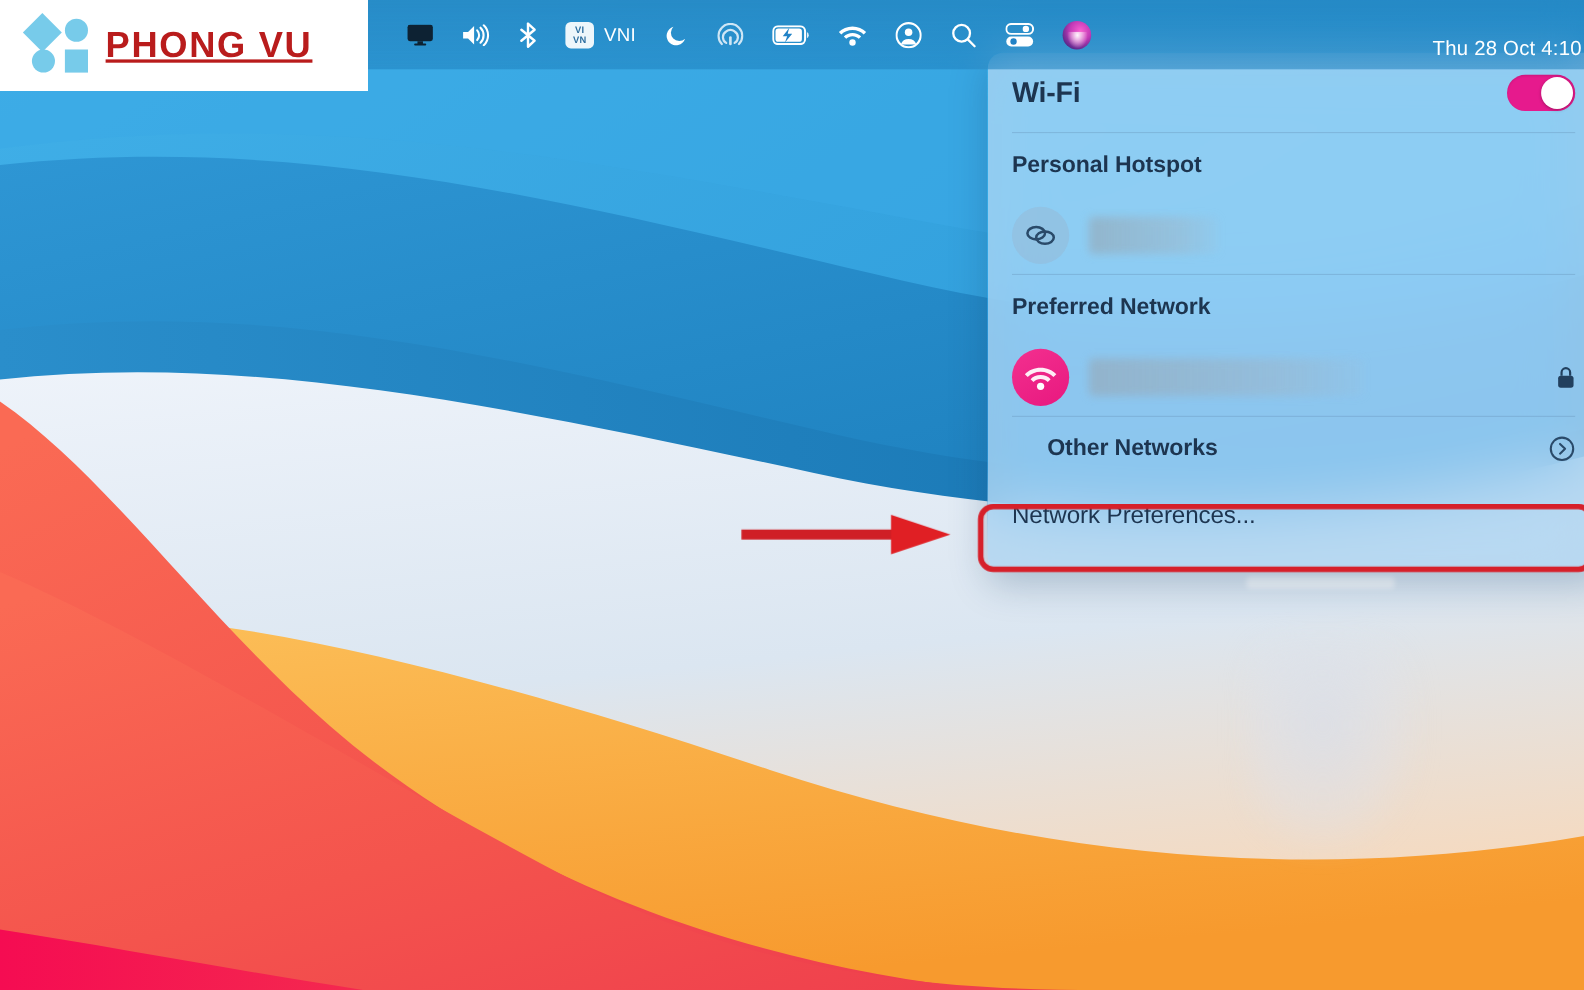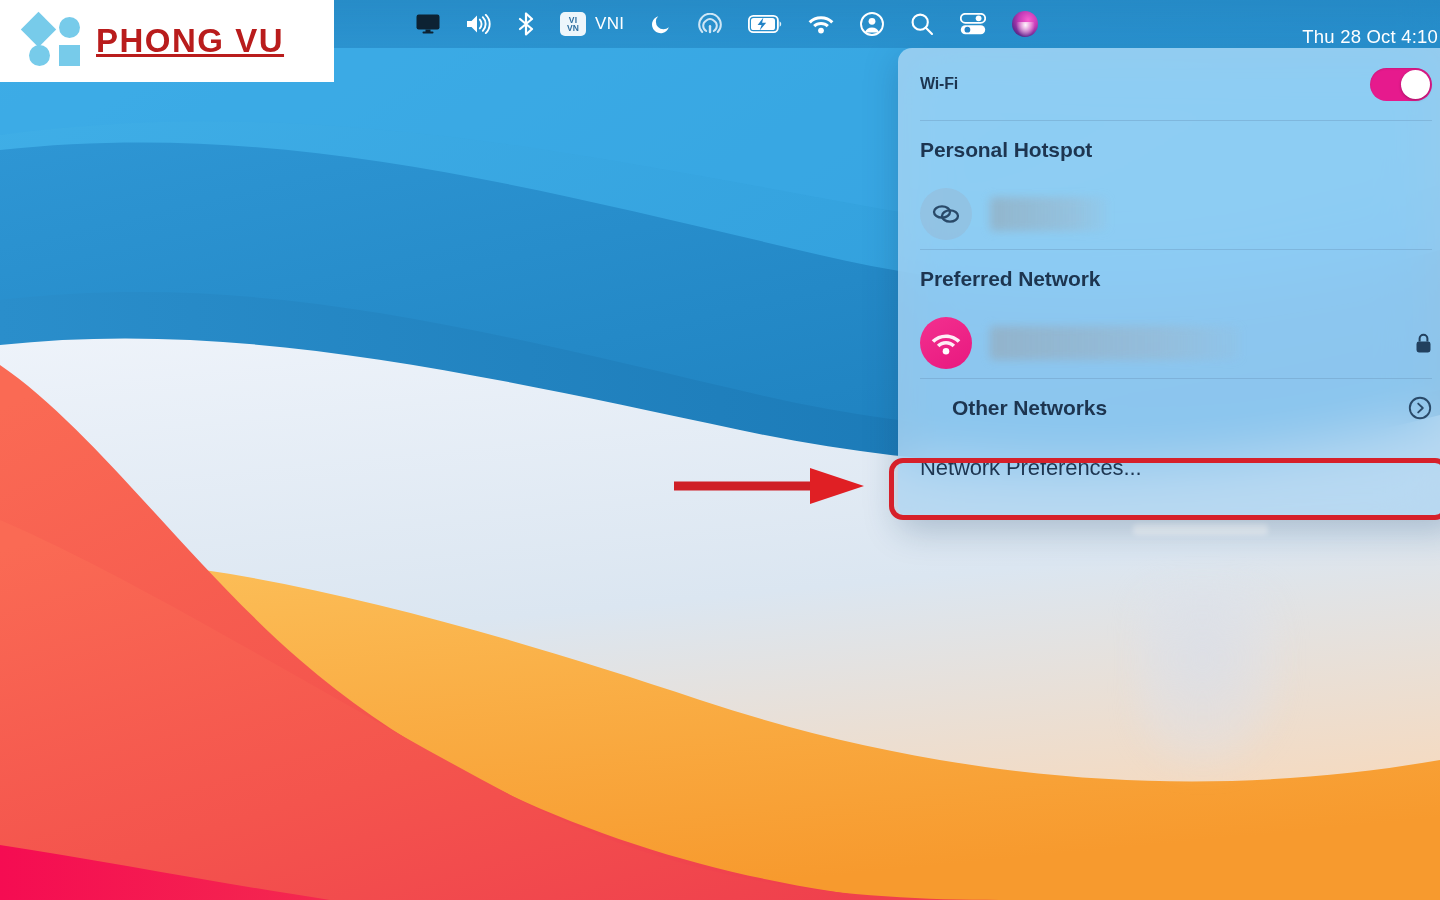--- a/index.html
+++ b/index.html
@@ -9,26 +9,25 @@
     position:relative;
     background:#0f82c8;
   }
 
   
   #wallpaper { position:absolute; inset:0; overflow:hidden; }
   #wallpaper svg { width:1440px; height:900px; display:block; }
 
   
   #menubar {
-    position:absolute; top:0; left:0; width:1440px; height:48px;
+    position:absolute; top:0; left:0; width:1440px; height:63px;
     background:linear-gradient(180deg, rgba(20,110,170,0.50), rgba(22,116,178,0.42));
     backdrop-filter:blur(18px);
     display:flex; 
     z-index:30;
-    padding-left:46px;
   }
   #menubar-left { width:340px; flex:none; }
   #menubar-icons {
     flex:1; display:flex; align-items:center; gap:26px;
     padding-left:30px;
   }
   .mb-icon {
     display:flex; align-items:center; justify-content:center;
     color:#ffffff; height:26px;
   }
@@ -95,21 +94,21 @@
     padding:0 26px 0 22px;
     overflow:hidden;
   }
   .panel-row { display:flex; align-items:center; }
   .divider { height:1px; background:rgba(90,130,165,0.28); margin:0 0 0 0; }
 
   .row-wifi-header {
     height:72px; justify-content:space-between;
   }
   .row-wifi-header .title {
-    font-size:16px; font-weight:bold; color:#1d3550; letter-spacing:-0.2px;
+    font-size:26px; font-weight:bold; color:#1d3550; letter-spacing:-0.2px;
   }
   .toggle {
     width:62px; height:33px; border-radius:17px;
     background:#e61a8d; position:relative; flex:none;
     box-shadow:inset 0 1px 2px rgba(0,0,0,0.12);
   }
   .toggle .knob {
     position:absolute; top:2px; left:31px;
     width:29px; height:29px; border-radius:50%;
     background:#ffffff;

